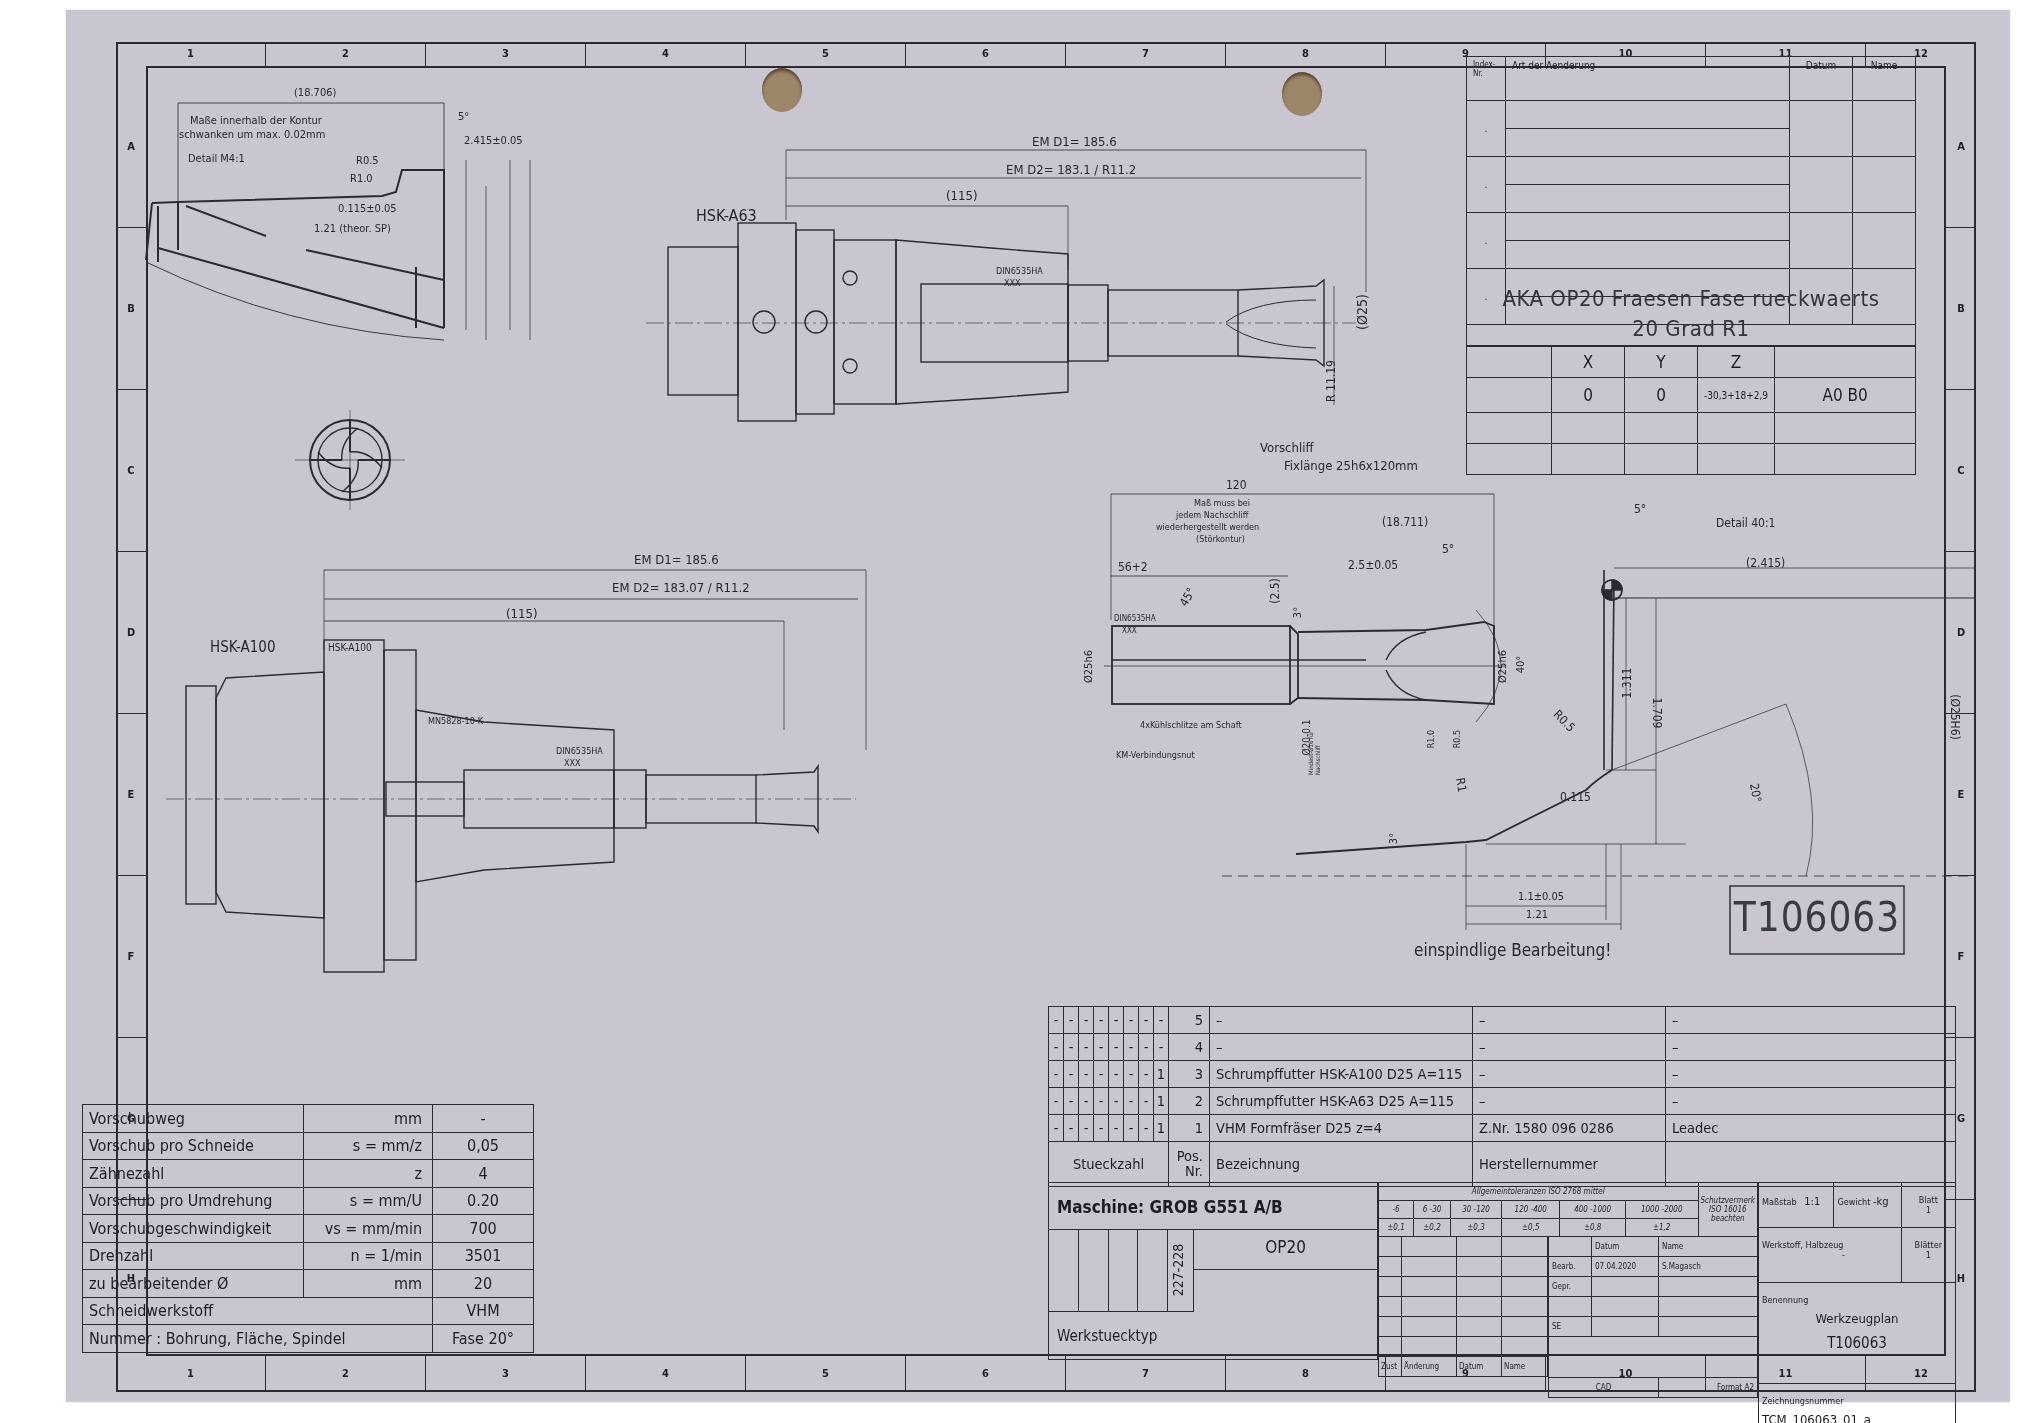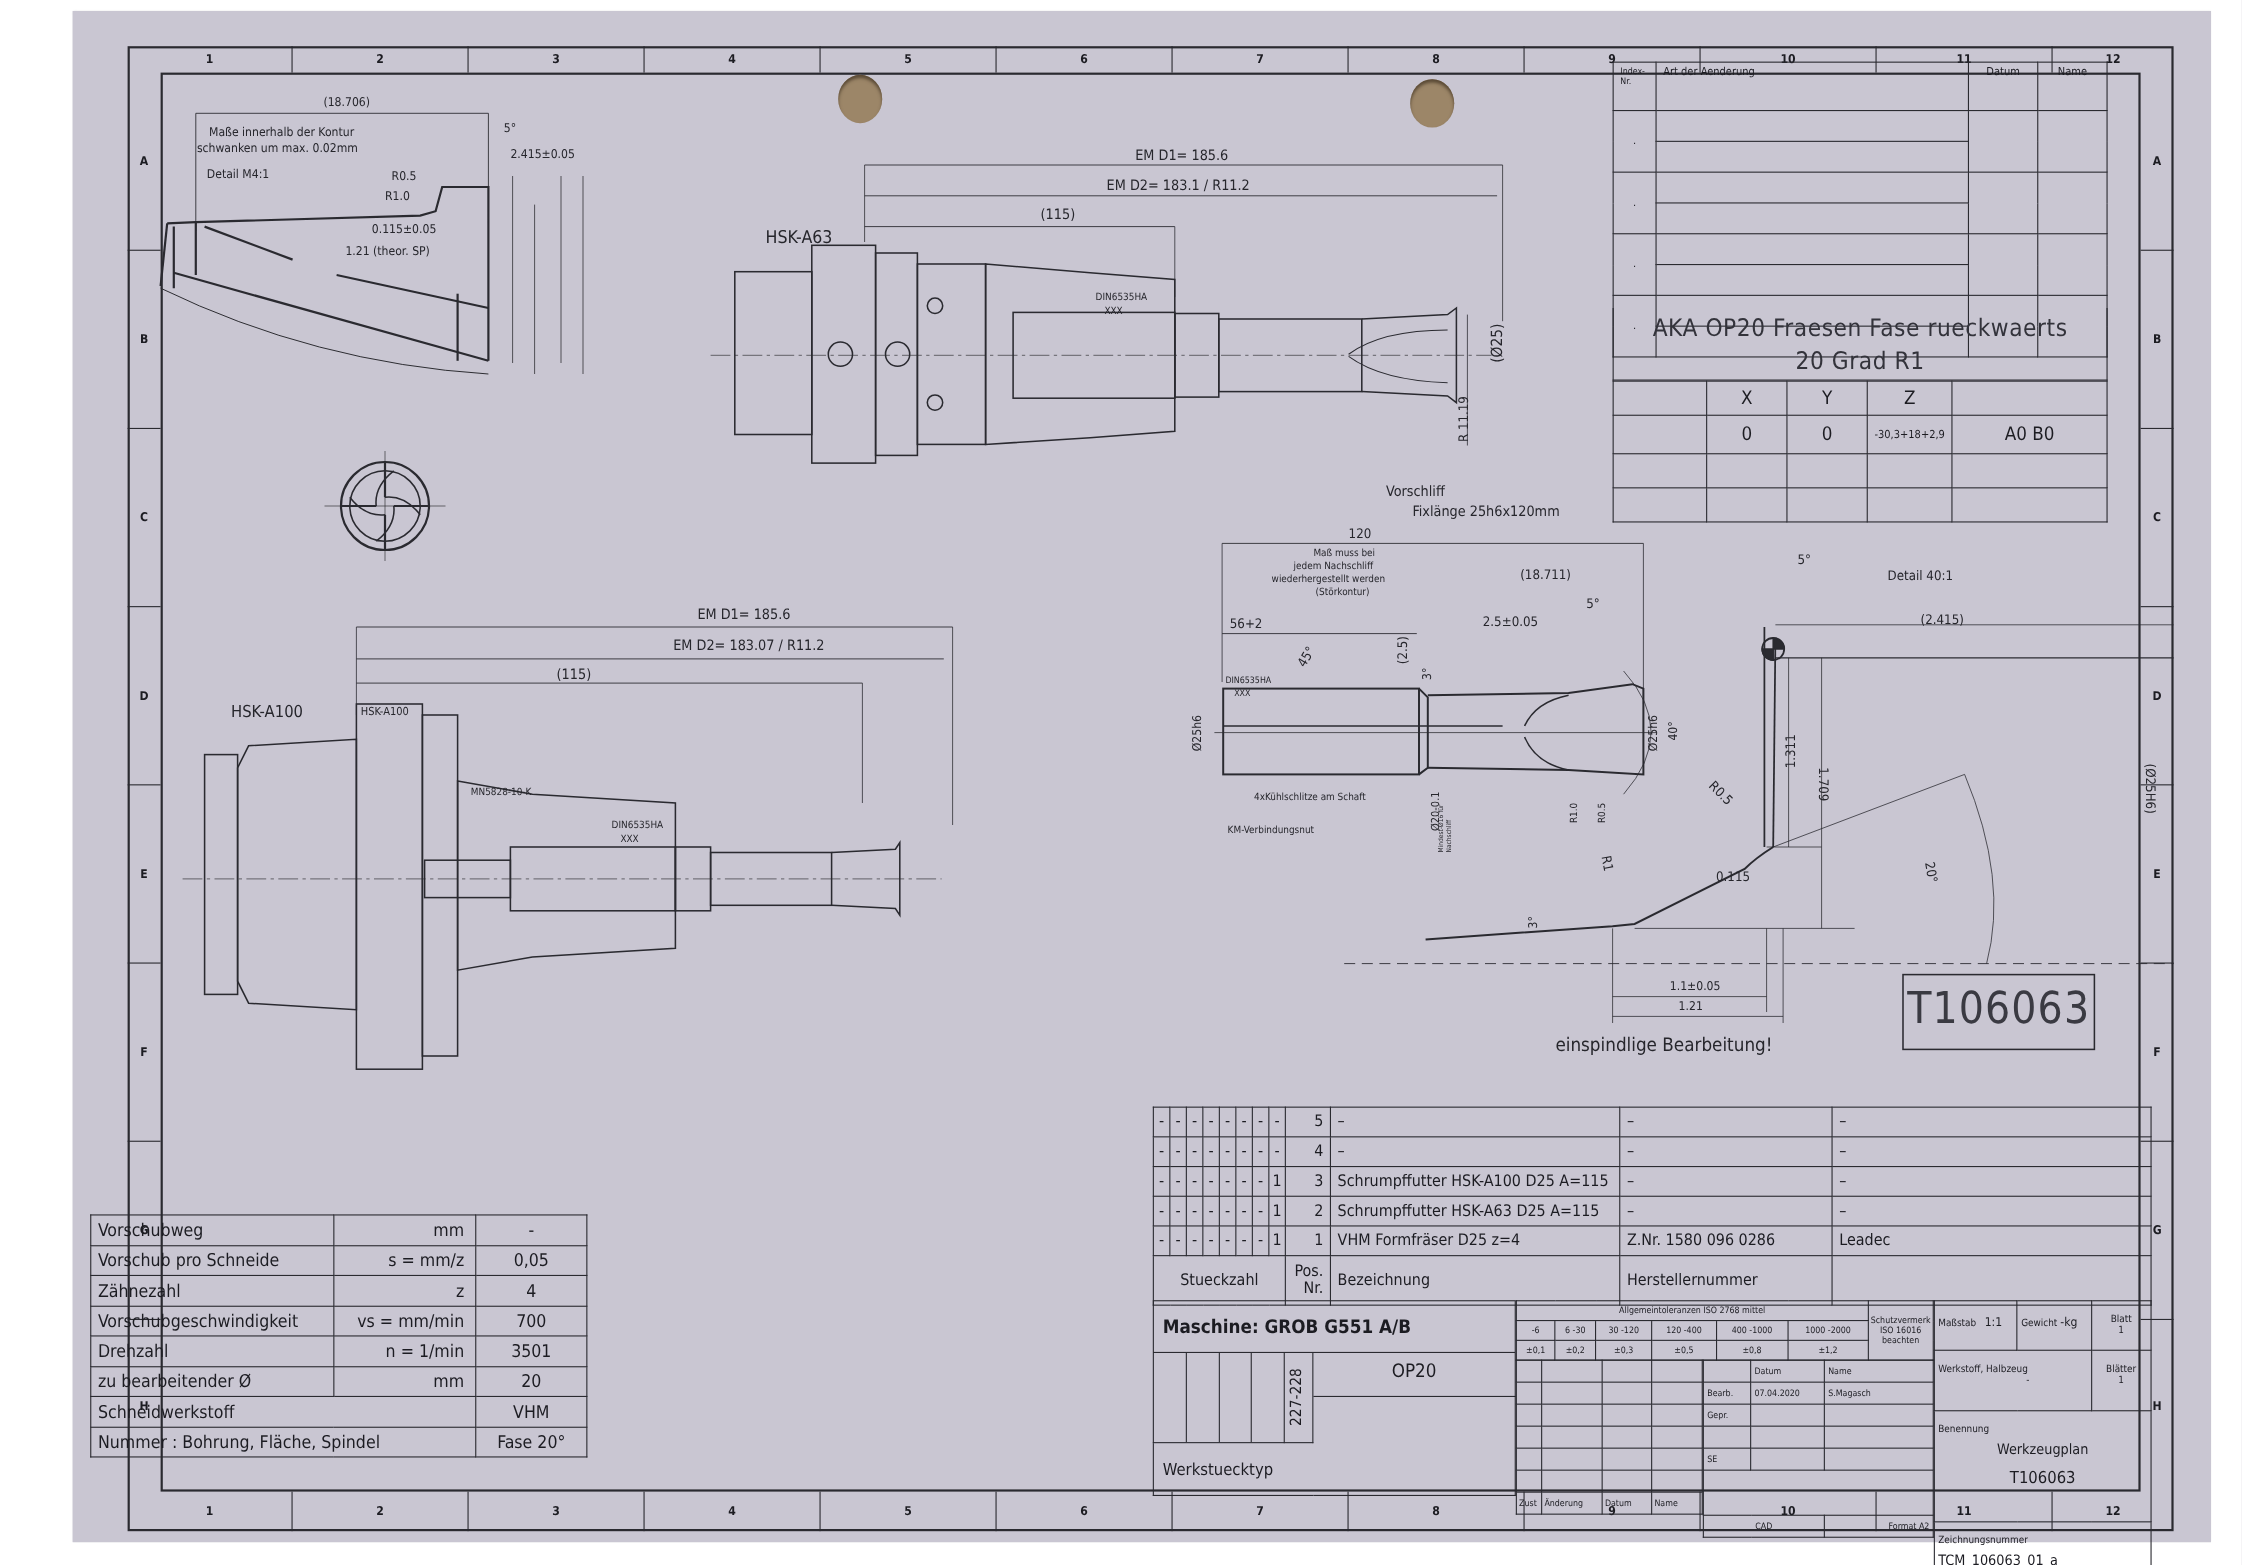--- a/index.html
+++ b/index.html
@@ -41,21 +41,21 @@
   .parts { position:absolute; left:982px; top:996px; width:908px; }
   .parts td { height:26px; font-size:14.5px; }
   .parts td.dash { width:14px; text-align:center; padding:0; }
   .parts td.pos { width:28px; text-align:right; }
   .parts td.lbl { height:44px; }
 
   .machine { position:absolute; left:982px; top:1172px; width:330px; height:48px; border:1.5px solid #2a2a30; box-sizing:border-box;
              font-size:17px; font-weight:bold; line-height:48px; padding-left:8px; }
   .wstype { position:absolute; left:982px; top:1220px; width:330px; height:130px; }
   .tol { position:absolute; left:1312px; top:1172px; width:380px; }
-  .tol td { font-size:8px; height:17px; text-align:center; padding:0 2px; }
+  .tol td { font-size:8px; height:17px; text-align:center; padding:0 2px;font-style:italic; }
   .chg { position:absolute; left:1312px; top:1226px; width:170px; }
   .chg td { height:19px; font-size:8px; padding:0 2px; }
   .beab { position:absolute; left:1482px; top:1226px; width:210px; }
   .beab td { height:19px; font-size:8px; padding:0 3px; }
   .right-tb { position:absolute; left:1692px; top:1172px; width:198px; }
   .right-tb td { font-size:9px; padding:12px 3px; vertical-align:top; }
   .note { position:absolute; font-size:11px; color:#26262c; white-space:nowrap; }
   .dim { position:absolute; font-size:13px; color:#26262c; white-space:nowrap; }
 </style>
 </head>
@@ -396,20 +396,25 @@
           <td>Vorschub pro Schneide</td>
           <td class="unit">s = mm/z</td>
           <td class="val">0,05</td>
         </tr>
     <tr>
           <td>Zähnezahl</td>
           <td class="unit">z</td>
           <td class="val">4</td>
         </tr>
     <tr>
+          <td>Vorschub pro Umdrehung</td>
+          <td class="unit">s = mm/U</td>
+          <td class="val">0.20</td>
+        </tr>
+    <tr>
           <td>Vorschubgeschwindigkeit</td>
           <td class="unit">vs = mm/min</td>
           <td class="val">700</td>
         </tr>
     <tr>
           <td>Drehzahl</td>
           <td class="unit">n = 1/min</td>
           <td class="val">3501</td>
         </tr>
     <tr>

